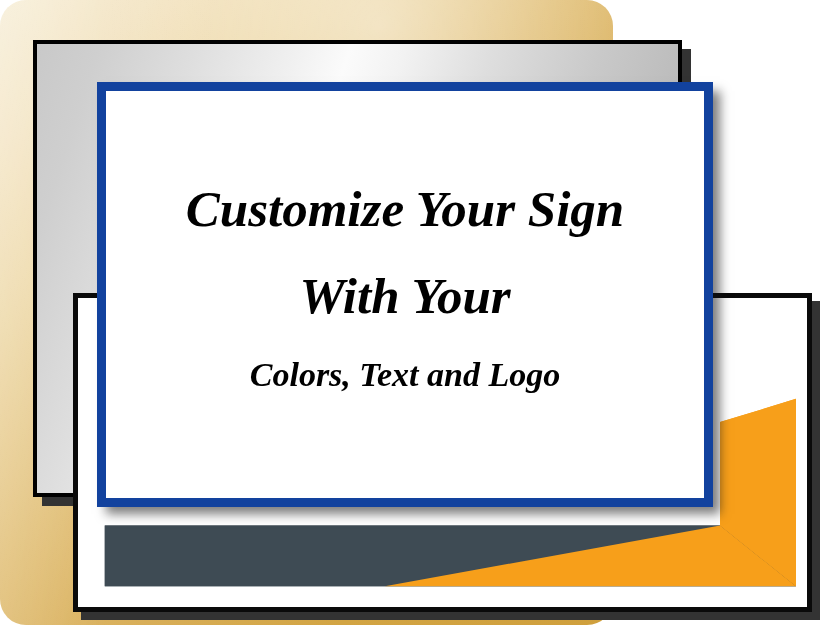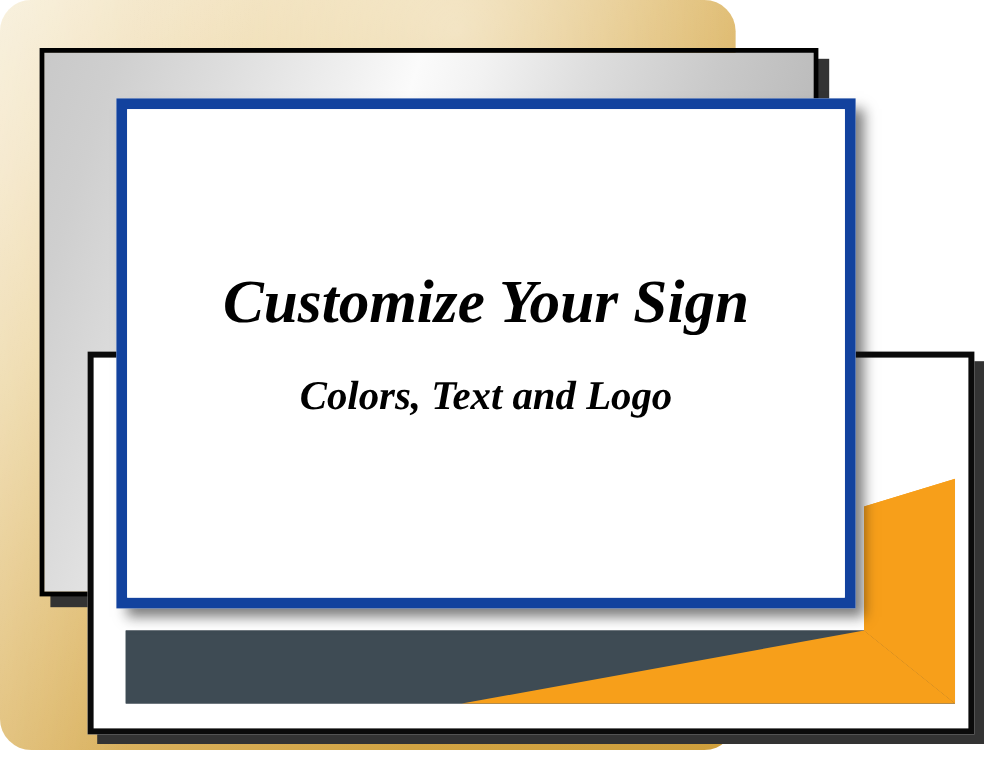--- a/index.html
+++ b/index.html
@@ -161,17 +161,18 @@
         <polygon points="640,224 717,224 717,93 640,117" fill="#F79F1A"></polygon>
         <polygon points="640,224 717,287 300,287" fill="#F79F1A"></polygon>
         <polygon points="640,224 717,287 717,224" fill="#F79F1A"></polygon>
       </svg>
     </div>
   </div>
 
   <div class="sign-card" style="border-color: rgb(18, 66, 158);">
     <div class="sign-inner">
       <span class="sign-line l1">Customize Your Sign</span>
+      <span class="sign-line l2">With Your</span>
       <span class="sign-line l3">Colors, Text and Logo</span>
     </div>
   </div>
 
 </div>
 
 </body></html>

